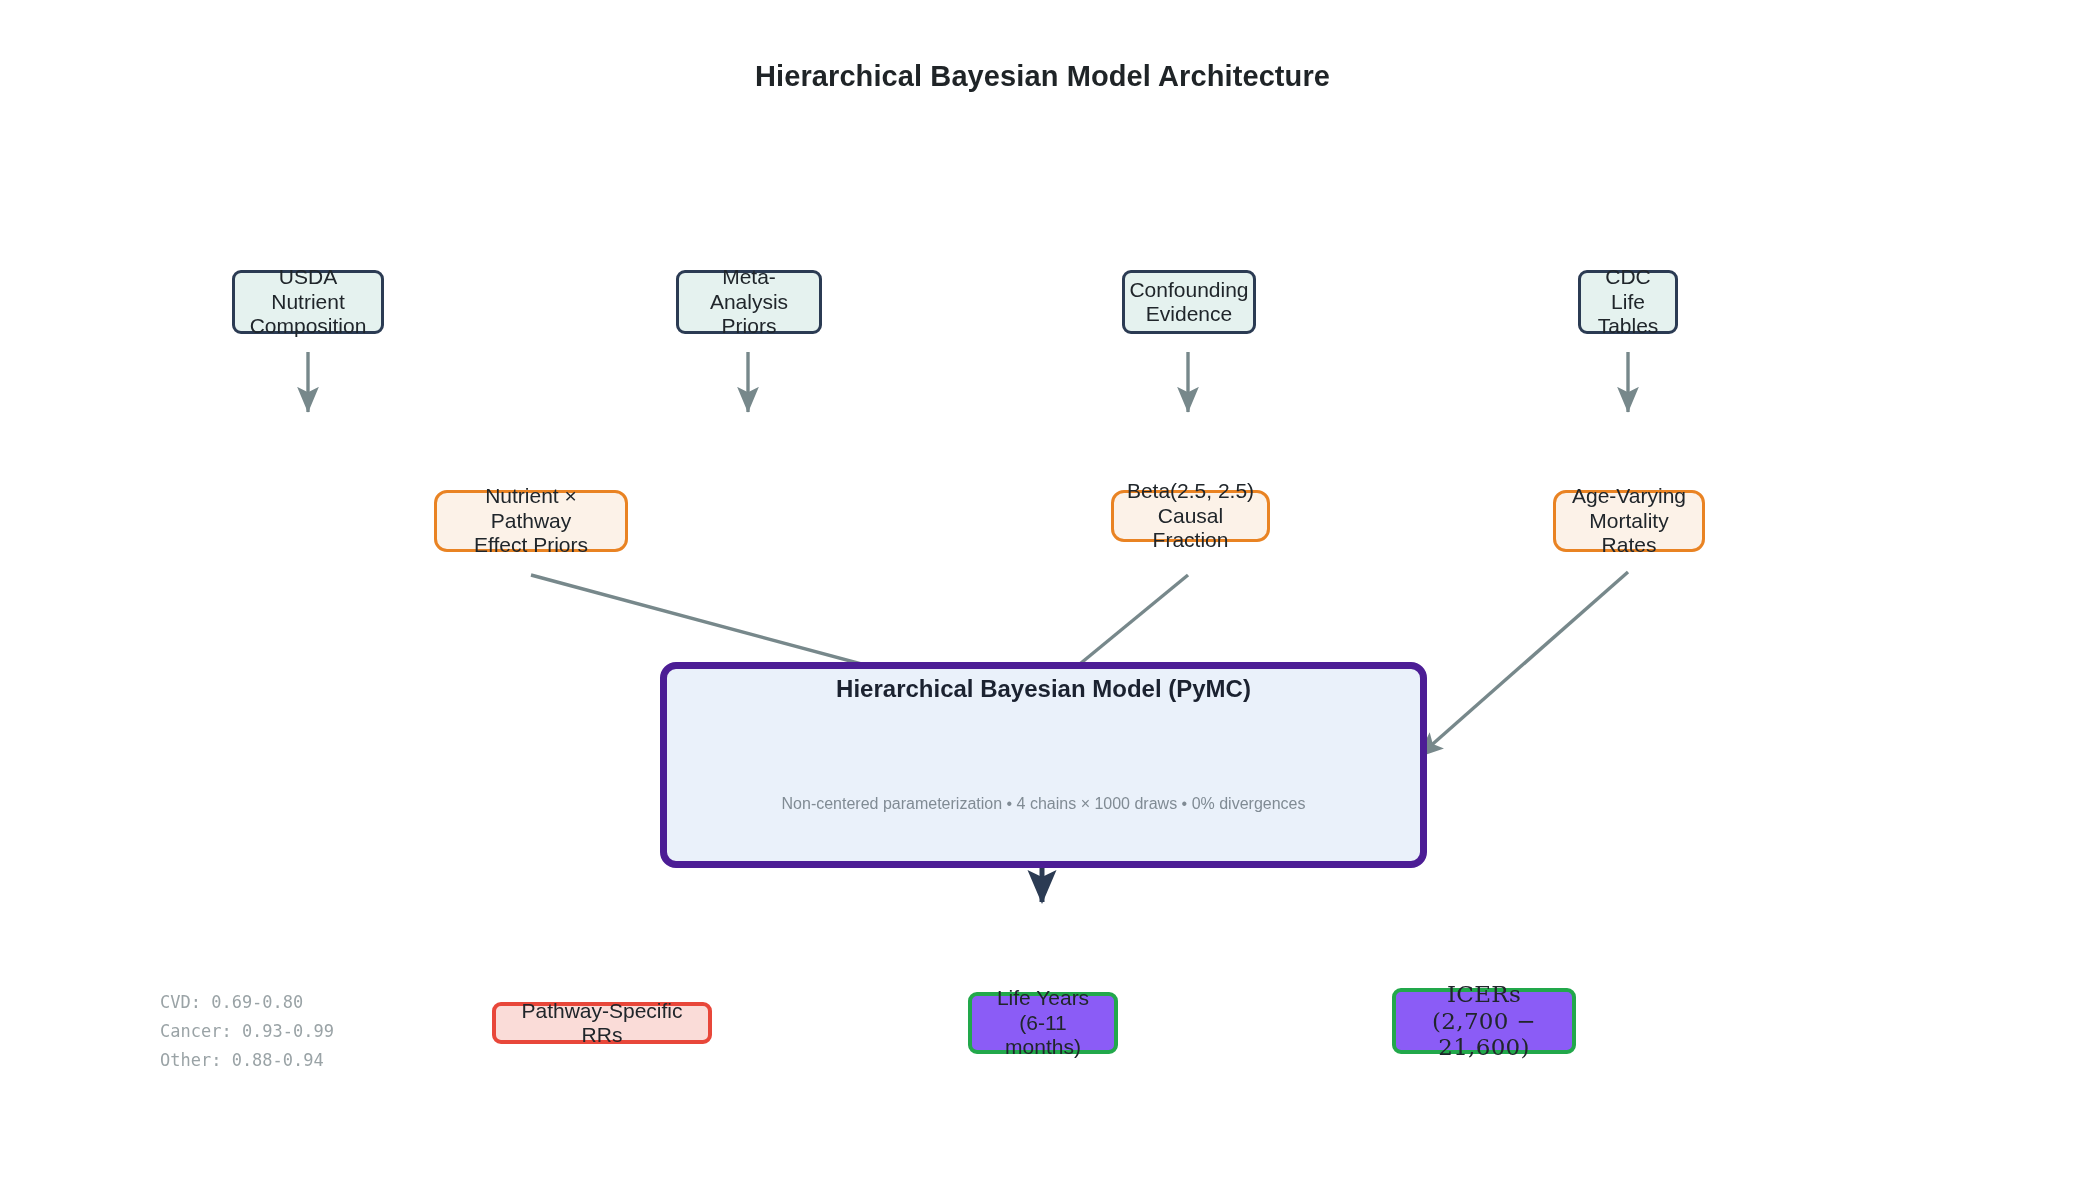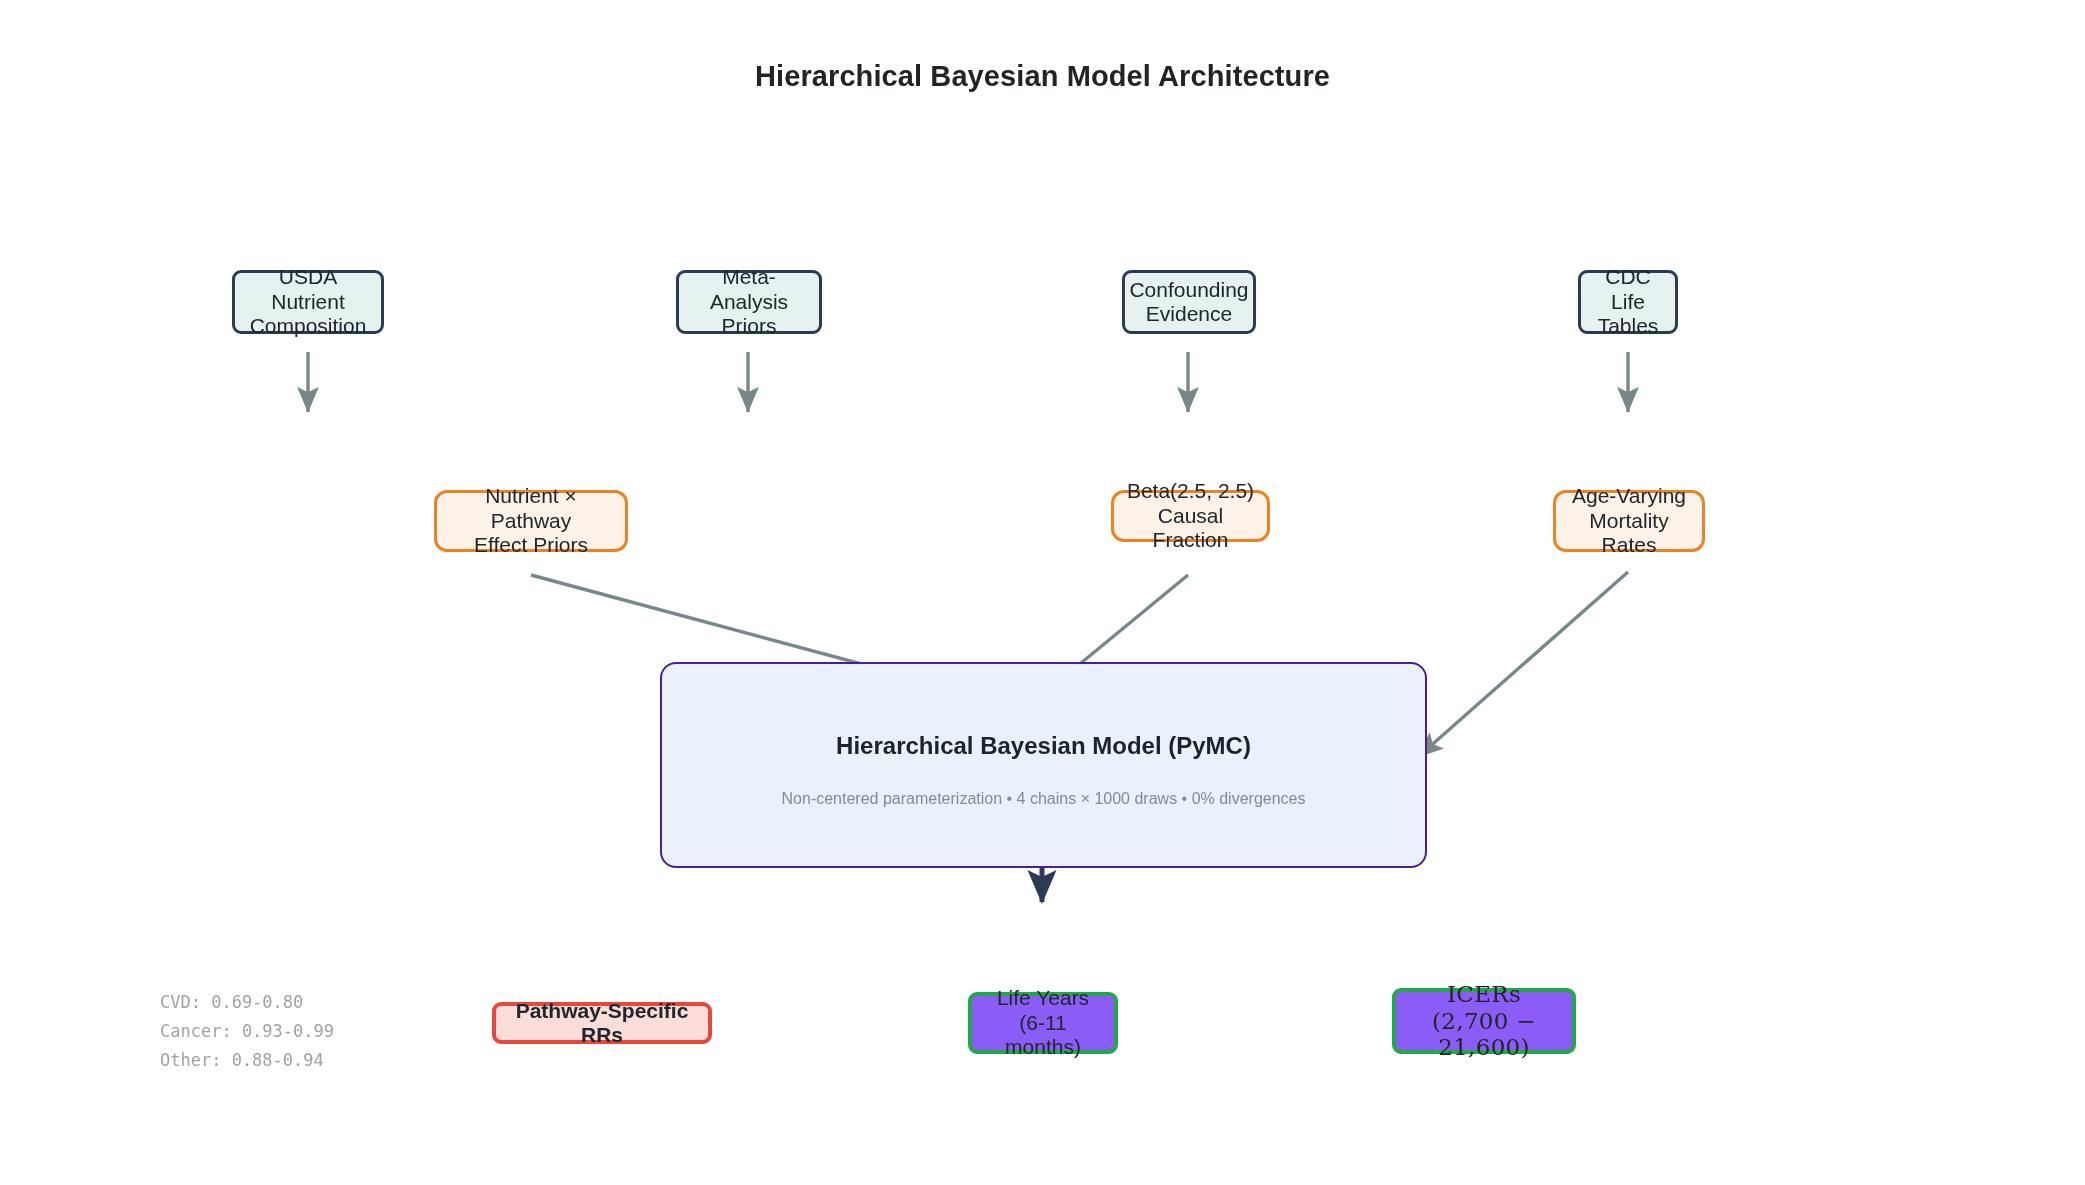--- a/index.html
+++ b/index.html
@@ -56,46 +56,45 @@
     border-radius:13px;
   }
 
   
   .node.out-red{
     border:4px solid #e8473a;
     background:#fadcd8;
     color:#20262b;
     font-size:21px;
     border-radius:9px;
-    font-weight:bold;
   }
 
   
   .node.out-green{
     border:4px solid #22a84b;
     background:#8b5cf6;
     color:#20262b;
     font-size:21px;
     border-radius:9px;
     justify-content:center;
   }
 
   
   #model-box{
     position:absolute;
     left:660px;top:662px;
     width:767px;height:206px;
     box-sizing:border-box;
-    border:2px solid #4c1d95;
+    border:7px solid #4c1d95;
     border-radius:16px;
     background:#eaf1fa;
     display:flex;
     flex-direction:column;
     align-items:center;
-    justify-content:center;
+    justify-content:flex-start;
   }
   #model-title{
     font-size:24px;
     font-weight:bold;
     color:#1b2230;
     margin-bottom:44px;
     margin-top:6px;
   }
   #model-sub{
     font-size:16px;

